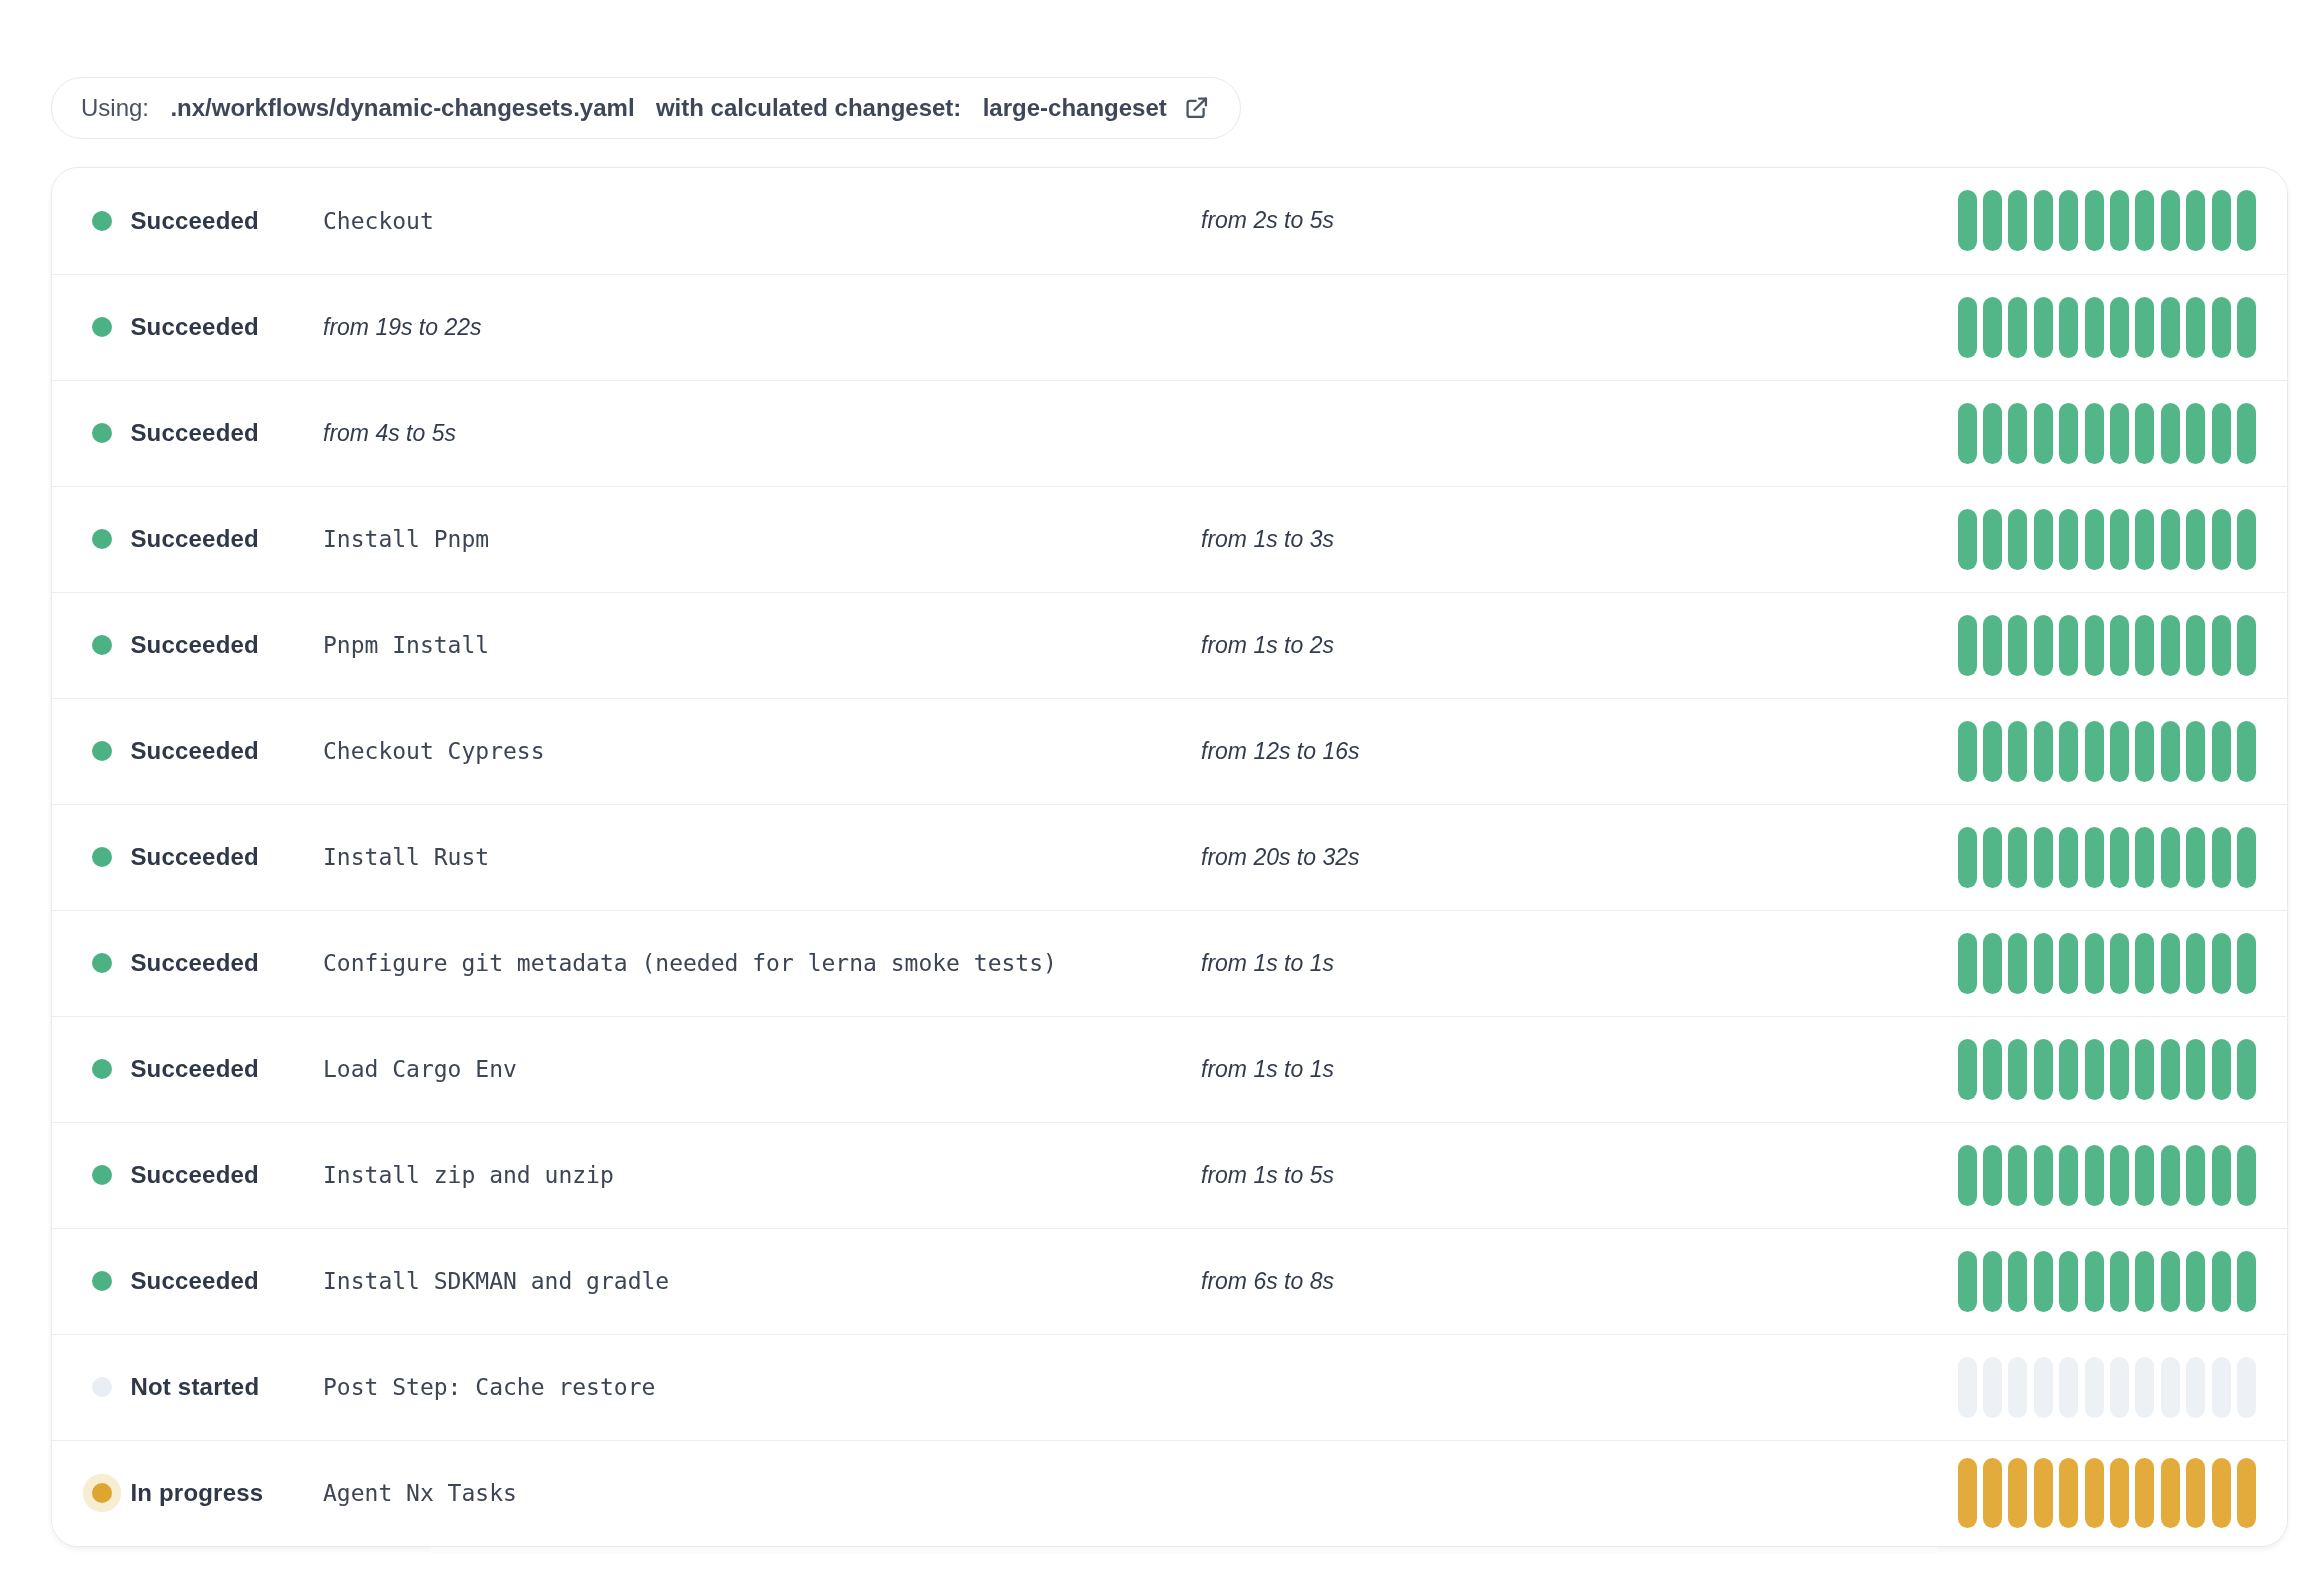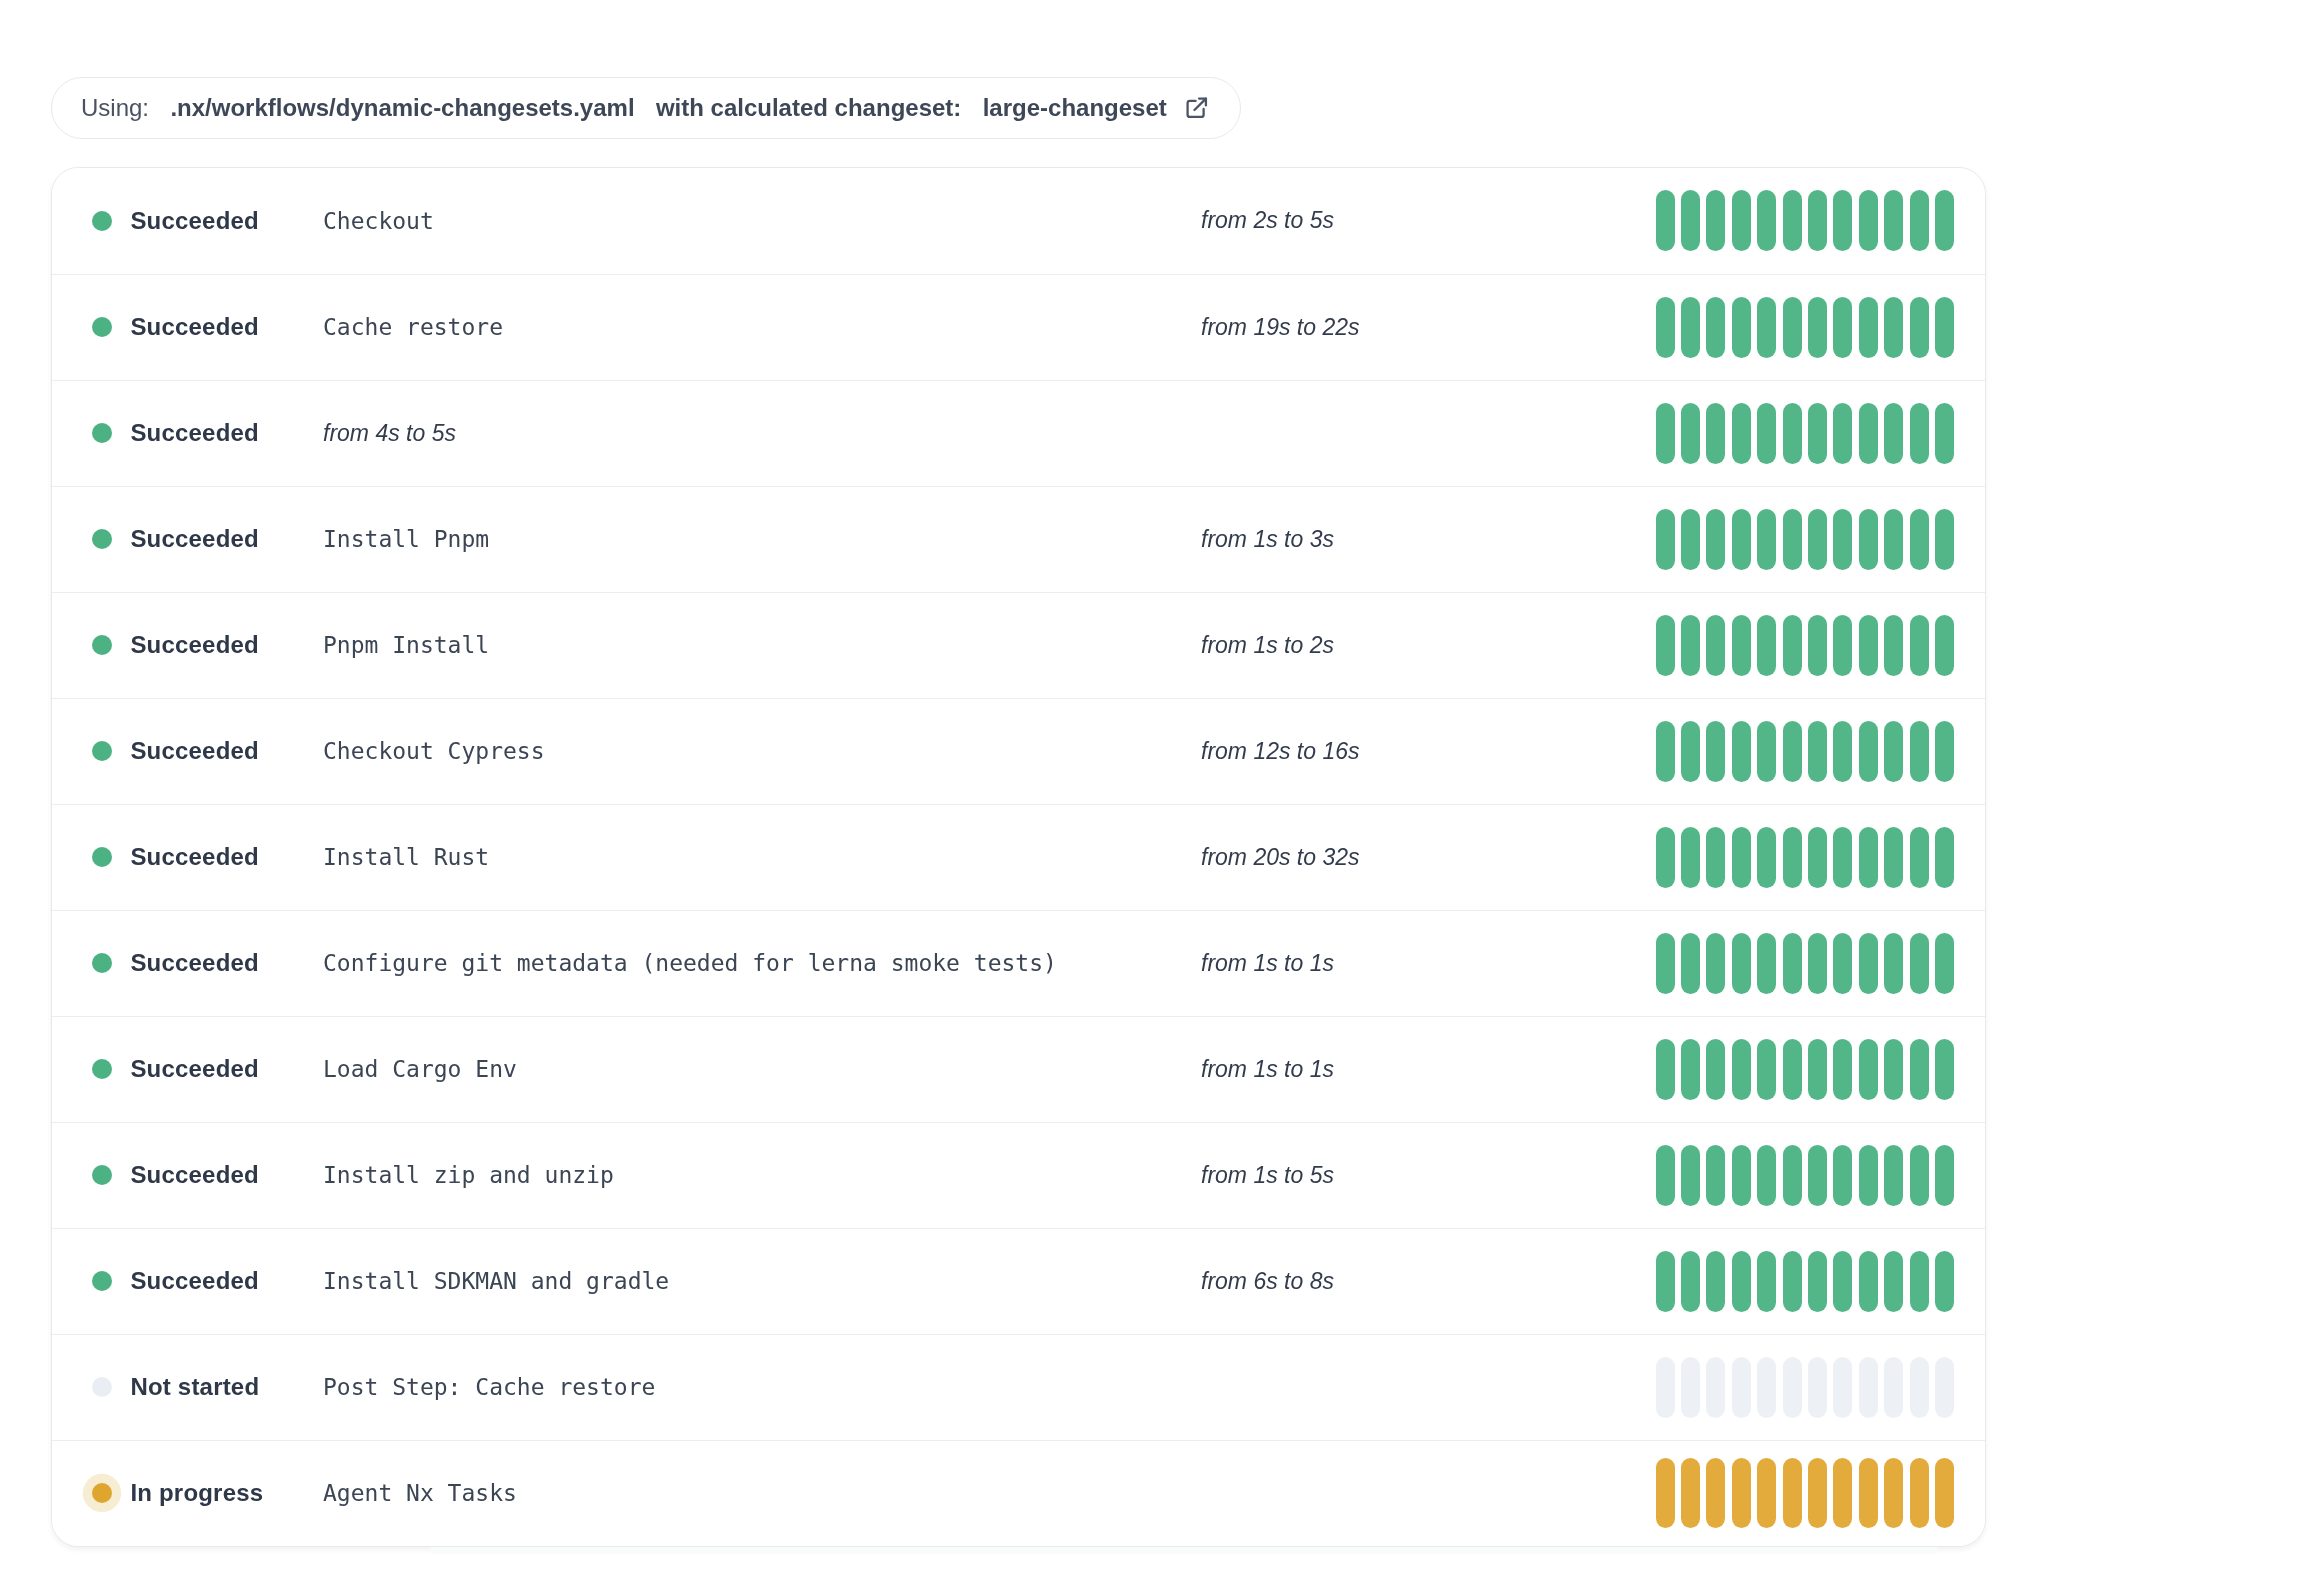--- a/index.html
+++ b/index.html
@@ -32,21 +32,21 @@
     background: #ffffff;
     font-size: 24px;
     color: #4a5262;
     cursor: pointer;
   }
   .workflow-pill .seg { white-space: pre; }
   .workflow-pill .strong { font-weight: 700; color: #3e4757; }
   .ext-icon { display: inline-flex; margin-left: 1.8px; }
   .agents-card {
     margin-top: 27.5px;
-    width: 1935px;
+    width: 2237px;
     background: #ffffff;
     border: 1.8px solid #e8e9eb;
     border-radius: 27.5px;
     box-shadow: 0 2.8px 5.5px rgba(20, 30, 50, 0.06);
     overflow: hidden;
   }
   .agent-row {
     display: flex;
     align-items: center;
     height: 106px;
@@ -147,21 +147,20 @@
           <span class="bar" style="background: rgb(82, 182, 137);"></span>
           <span class="bar" style="background: rgb(82, 182, 137);"></span>
           <span class="bar" style="background: rgb(82, 182, 137);"></span>
         </div>
       </div>
       <div class="agent-row">
         <div class="status-cell">
           <span class="status-dot" style="background: rgb(76, 178, 131);"></span>
           <span class="status-label">Succeeded</span>
         </div>
-        <div class="step-cell">Cache restore</div>
         <div class="duration-cell">from 19s to 22s</div>
         <div class="bars-cell">
           <span class="bar" style="background: rgb(82, 182, 137);"></span>
           <span class="bar" style="background: rgb(82, 182, 137);"></span>
           <span class="bar" style="background: rgb(82, 182, 137);"></span>
           <span class="bar" style="background: rgb(82, 182, 137);"></span>
           <span class="bar" style="background: rgb(82, 182, 137);"></span>
           <span class="bar" style="background: rgb(82, 182, 137);"></span>
           <span class="bar" style="background: rgb(82, 182, 137);"></span>
           <span class="bar" style="background: rgb(82, 182, 137);"></span>

